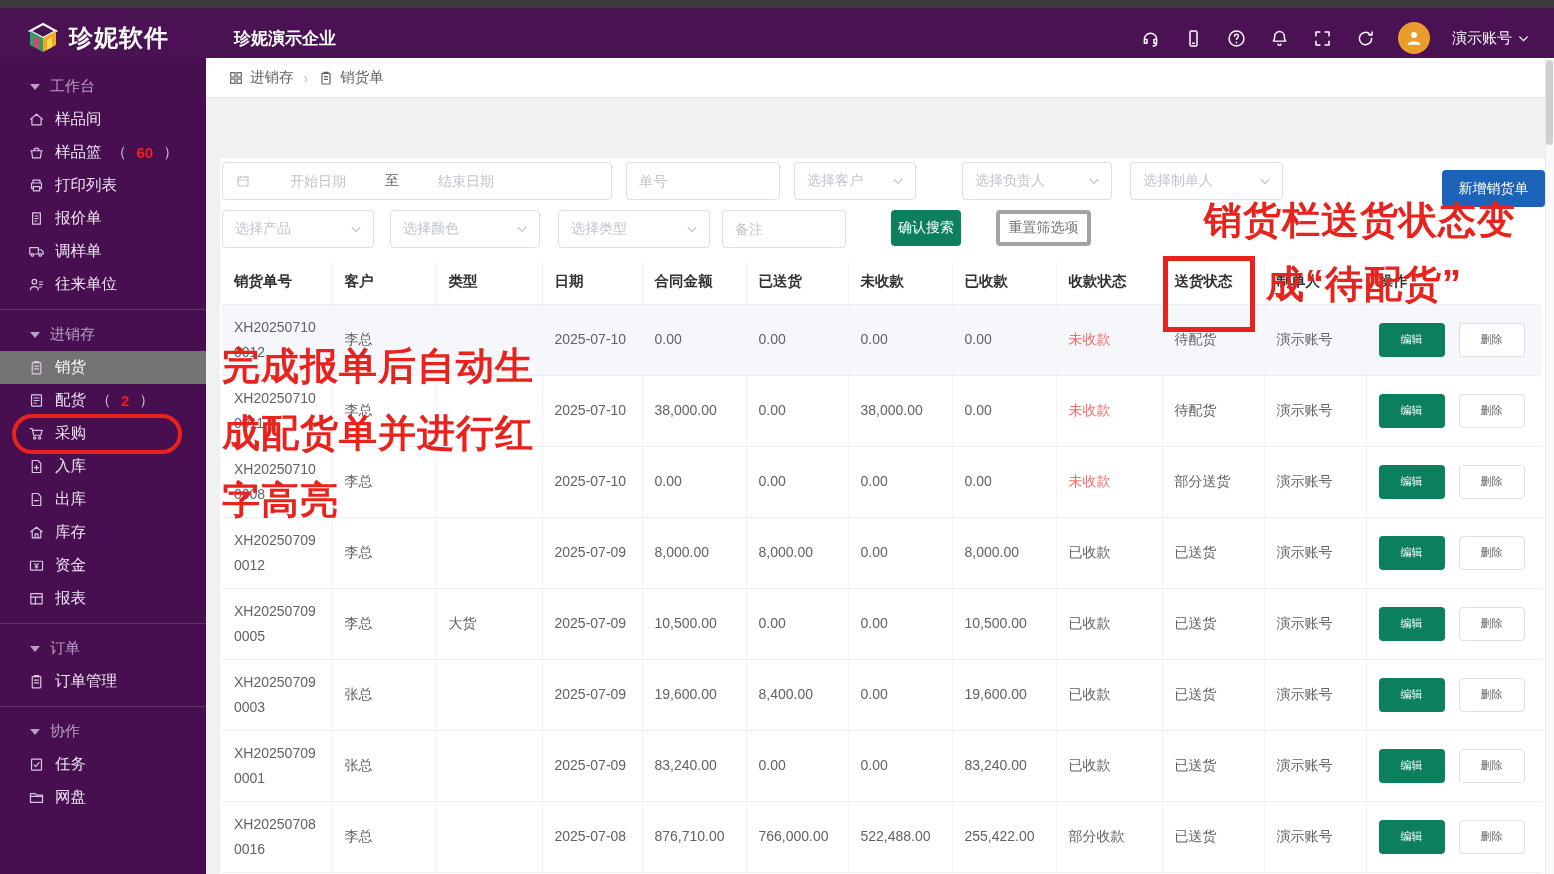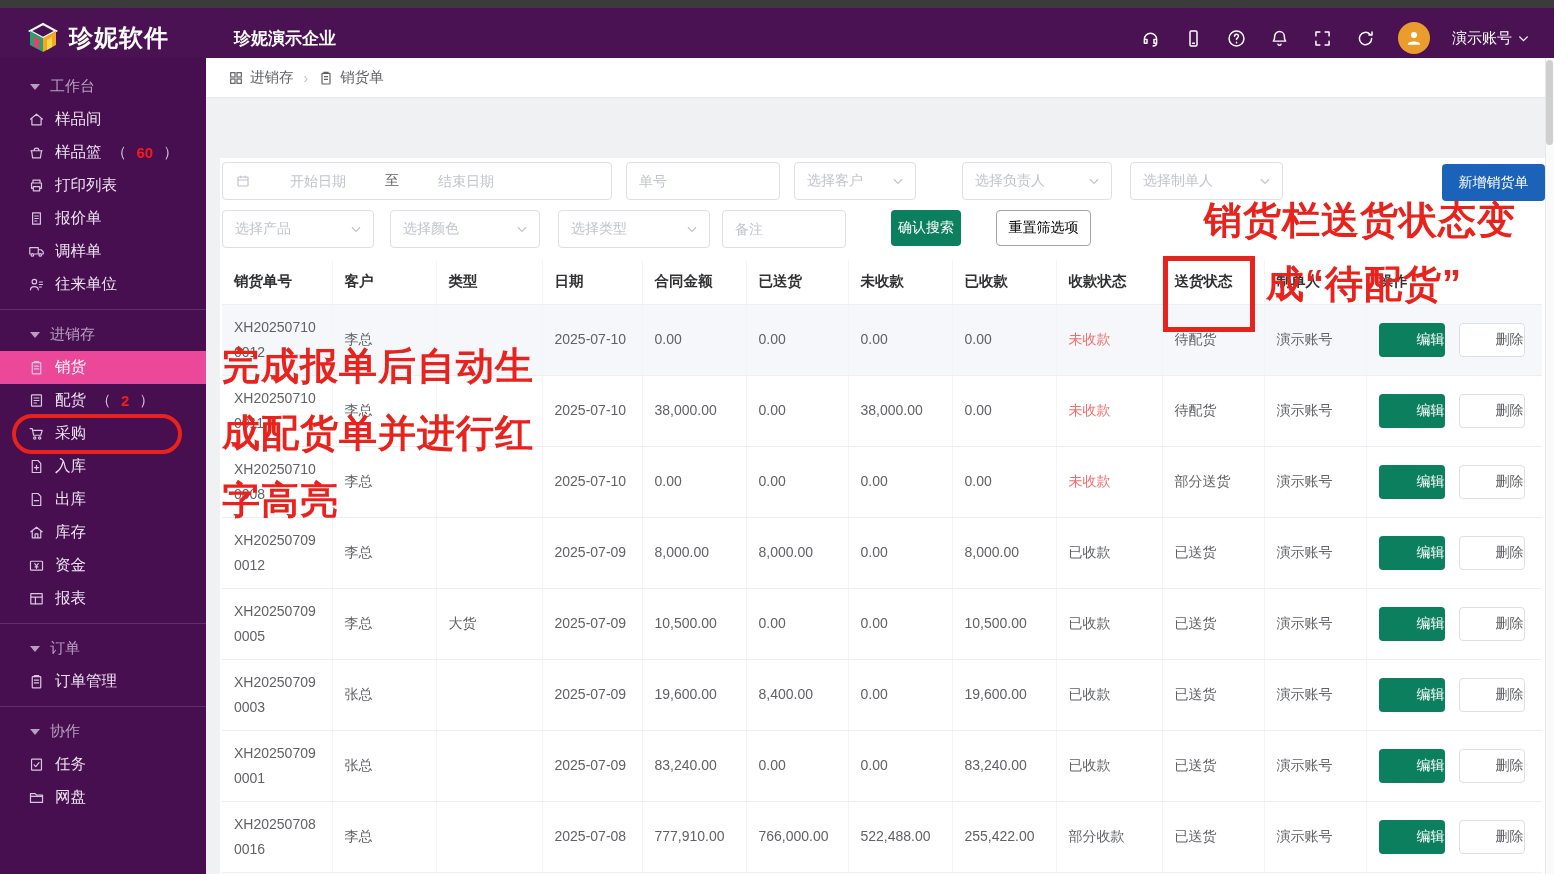--- a/index.html
+++ b/index.html
@@ -23,21 +23,21 @@
   
   .sidebar { position:absolute; left:0; top:58px; width:208px; height:816px; background:#470e50;
              padding-top:12px; color:#e9e0ef; overflow:hidden; }
   .side-group-header { height:33px; display:flex; align-items:center; padding-left:30px; gap:10px;
                        color:#b69fc2; font-size:15px; cursor:pointer; }
   .side-group-header .tri { width:0; height:0; border-left:5px solid transparent;
                             border-right:5px solid transparent; border-top:6px solid #b69fc2; }
   .side-item { height:33px; display:flex; align-items:center; padding-left:28px; gap:10px;
                font-size:15.5px; cursor:pointer; color:#ece4f1; }
   .side-item .ic { width:17px; height:17px; color:#d8c8df; flex:0 0 auto; }
-  .side-item.active { background:#ec4899; color:#fff; }
+  .side-item.active { background:#737373; color:#fff; }
   .side-item .cnt-paren { color:#d4c6da; font-size:15px; }
   .side-item .cnt { color:#f21d1d; font-weight:bold; font-size:15px; }
   .side-divider { border:none; border-top:1px solid rgba(255,255,255,0.14); margin:8px 0; }
 
   
   .main { position:absolute; left:206px; top:58px; width:1348px; height:816px; background:#f0f1f2; }
   .breadcrumb-bar { position:absolute; left:0; top:0; width:100%; height:40px; background:#fff;
                     border-bottom:1px solid #e8e8e8; display:flex; align-items:center; padding-left:22px;
                     font-size:14.5px; color:#606266; }
   .crumb { display:flex; align-items:center; gap:6px; cursor:pointer; }
@@ -57,32 +57,32 @@
   .fbox input { border:none; outline:none; width:100%; font-size:14px; color:#606266; background:transparent; }
   .fbox input::placeholder { color:#c0c4cc; }
   .daterange { padding:0 12px; gap:8px; }
   .daterange input { text-align:center; width:118px; }
   .daterange .to { color:#606266; }
   .select-box { padding-left:12px; cursor:pointer; }
   .btn { border:none; border-radius:4px; font-size:14px; cursor:pointer; display:flex;
          align-items:center; justify-content:center; }
   .btn-blue { background:#1a63b8; color:#fff; }
   .btn-green { background:#0c7f5f; color:#fff; }
-  .btn-plain { background:#fff; color:#000000; border:1px solid #a3a3a3; }
+  .btn-plain { background:#fff; color:#737373; border:4px solid #a3a3a3; }
 
   
   table.grid { position:absolute; left:2px; top:102px; width:1318px; border-collapse:collapse; table-layout:fixed; }
   table.grid th { height:44px; text-align:left; padding:0 12px; font-size:14.5px; color:#303133;
                   border-bottom:1px solid #ebeef5; border-right:1px solid #f2f4f7; background:#fff; }
   table.grid th:last-child, table.grid td:last-child { border-right:none; }
   table.grid td { height:71px; padding:0 12px; font-size:14px; color:#606266; line-height:25px;
                   border-bottom:1px solid #ebeef5; border-right:1px solid #f2f4f7; word-break:break-all; vertical-align:middle; }
   tr.row-hover td { background:#f5f7fa; }
   td .red-status { color:#f56c6c; }
-  .op-btn { width:66px; height:34px; border-radius:4px; font-size:14px; cursor:pointer; border:none;text-align:right; }
+  .op-btn { width:66px; height:34px; border-radius:4px; font-size:11px; cursor:pointer; border:none; }
   .op-edit { background:#0c7f5f; color:#fff; margin-right:14px; }
   .op-del { background:#fff; color:#606266; border:1px solid #dcdfe6; }
 
   
   .pagination { position:absolute; left:0; top:736px; width:1320px; display:flex; align-items:center;
                 justify-content:center; gap:14px; font-size:14px; color:#606266; }
   .pg-select { width:110px; height:32px; border:1px solid #dcdfe6; border-radius:4px; display:flex;
                align-items:center; justify-content:center; gap:10px; color:#606266; cursor:pointer; }
   .pg-select .chev { width:13px; height:13px; color:#c0c4cc; }
   .pg-btn { width:28px; height:28px; border:none; background:#f4f4f5; color:#b3b7be; border-radius:3px;
@@ -411,21 +411,21 @@
       <svg class="chev" viewBox="0 0 24 24">
           <path d="M5 9l7 7 7-7" fill="none" stroke="currentColor" stroke-width="2"></path>
         </svg>
     </div>
     <div class="fbox select-box" style="left:910px; top:4px; width:153px;">
       <span>选择制单人</span>
       <svg class="chev" viewBox="0 0 24 24">
           <path d="M5 9l7 7 7-7" fill="none" stroke="currentColor" stroke-width="2"></path>
         </svg>
     </div>
-    <button class="btn btn-blue abs" style="left:1222px; top:6px; width:103px; height:37px;">新增销货单</button>
+    <button class="btn btn-blue abs" style="left:1222px; top:12px; width:103px; height:37px;">新增销货单</button>
 
     <div class="fbox select-box" style="left:2px; top:52px; width:152px;">
       <span>选择产品</span>
       <svg class="chev" viewBox="0 0 24 24">
           <path d="M5 9l7 7 7-7" fill="none" stroke="currentColor" stroke-width="2"></path>
         </svg>
     </div>
     <div class="fbox select-box" style="left:170px; top:52px; width:150px;">
       <span>选择颜色</span>
       <svg class="chev" viewBox="0 0 24 24">
@@ -572,21 +572,21 @@
             <td><span class="">已收款</span></td>
             <td>已送货</td>
             <td>演示账号</td>
             <td><button class="op-btn op-edit">编辑</button><button class="op-btn op-del">删除</button></td>
           </tr>
           <tr class="">
             <td>XH202507080016</td>
             <td>李总</td>
             <td></td>
             <td>2025-07-08</td>
-            <td>777,910.00</td>
+            <td>876,710.00</td>
             <td>766,000.00</td>
             <td>522,488.00</td>
             <td>255,422.00</td>
             <td><span class="">部分收款</span></td>
             <td>已送货</td>
             <td>演示账号</td>
             <td><button class="op-btn op-edit">编辑</button><button class="op-btn op-del">删除</button></td>
           </tr>
         </tbody>
     </table>

